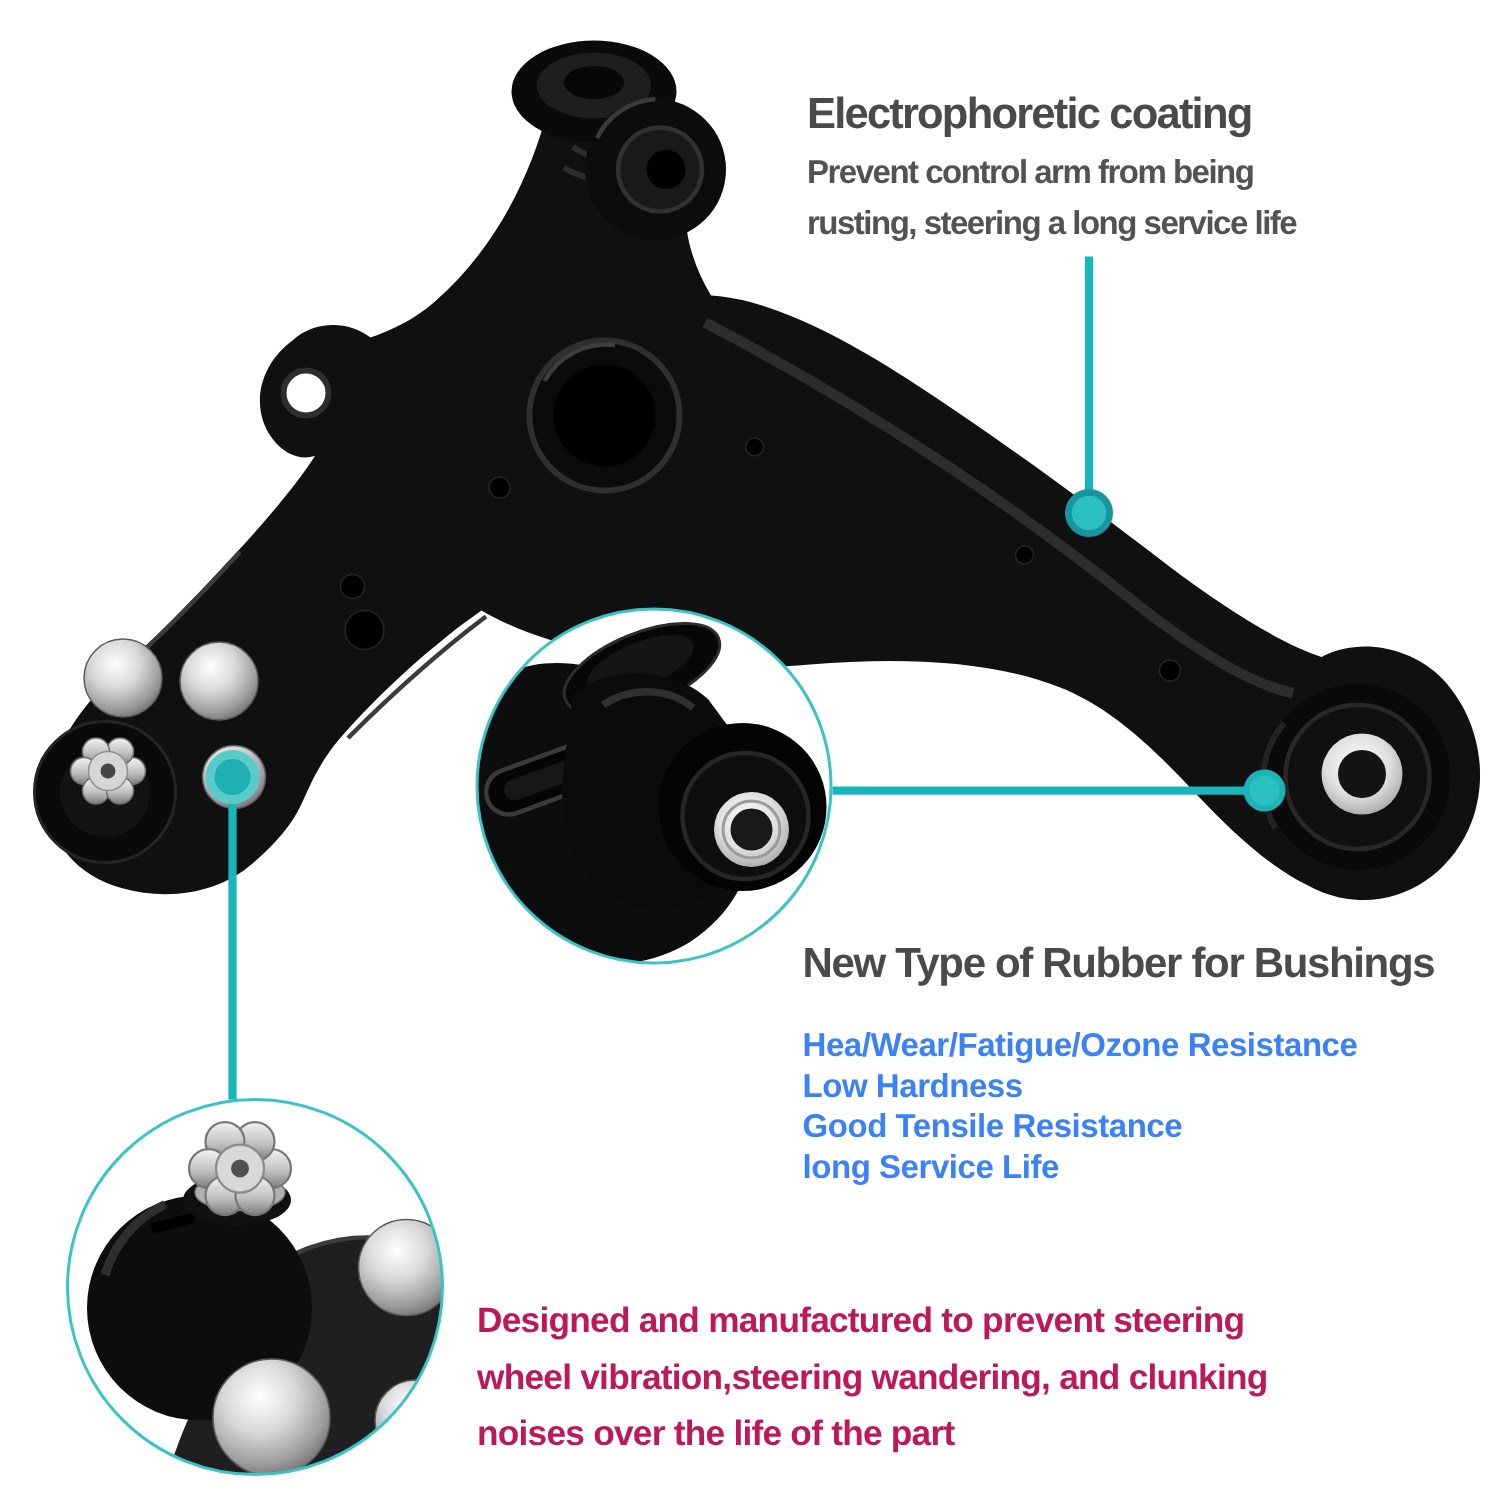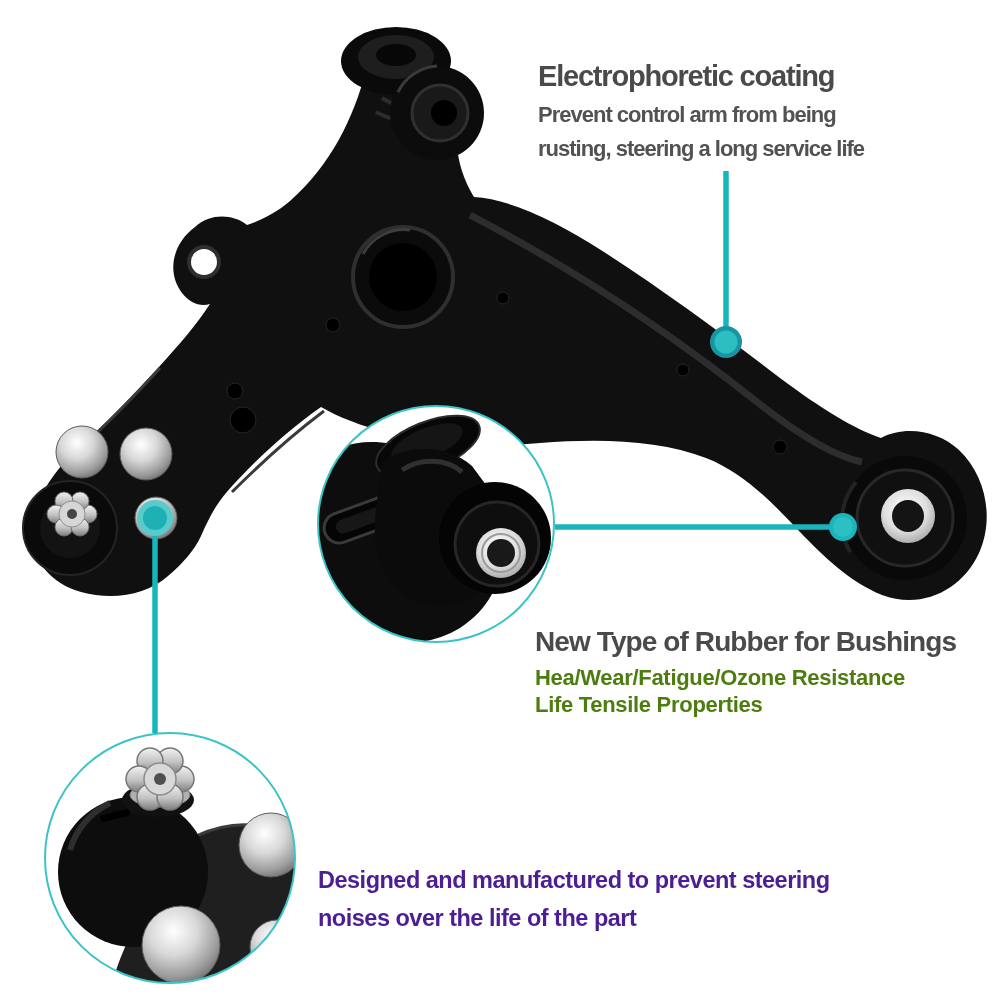--- a/index.html
+++ b/index.html
@@ -10,22 +10,22 @@
     font-family:"Liberation Sans", sans-serif;
     overflow:hidden;
   }
   .art{position:absolute;left:0;top:0;width:1000px;height:1000px;}
   .txt{position:absolute;color:#4c4c4c;font-weight:700;}
   .headline{font-size:29px;line-height:36px;letter-spacing:-1.2px;white-space:nowrap;color:#4a4a4a;}
   .headline.h2{font-size:28px;letter-spacing:-0.9px;}
   .coating-block{left:538px;top:58px;}
   .coating-block .sub{margin-top:4px;font-size:22px;line-height:34px;letter-spacing:-1px;color:#525252;white-space:nowrap;}
   .bushings-block{left:535px;top:624px;}
-  .bushings-block .features{margin-top:4px;font-size:22px;line-height:27px;letter-spacing:-0.3px;color:#4d7c0f;white-space:nowrap;}
-  .footer-block{left:318px;top:862px;font-size:23.5px;line-height:37.5px;letter-spacing:-0.5px;color:#4c1d95;white-space:nowrap;}
+  .bushings-block .features{margin-top:23px;font-size:22px;line-height:27px;letter-spacing:-0.3px;color:#3b82f6;white-space:nowrap;}
+  .footer-block{left:318px;top:862px;font-size:23.5px;line-height:37.5px;letter-spacing:-0.5px;color:#be185d;white-space:nowrap;}
 </style>
 </head>
 <body>
 
 <div class="canvas">
 
   <svg class="art" viewBox="0 0 1000 1000">
     <defs>
       <radialGradient id="rivetG" cx="40%" cy="32%" r="78%">
         <stop offset="0%" stop-color="#ffffff"></stop>
@@ -223,22 +223,25 @@
     <div class="sub">
       <div>Prevent control arm from being</div>
       <div>rusting, steering a long service life</div>
     </div>
   </div>
 
   <div class="txt bushings-block">
     <div class="headline h2">New Type of Rubber for Bushings</div>
     <div class="features">
       <div>Hea/Wear/Fatigue/Ozone Resistance</div>
-      <div>Life Tensile Properties</div>
+      <div>Low Hardness</div>
+      <div>Good Tensile Resistance</div>
+      <div>long Service Life</div>
     </div>
   </div>
 
   <div class="txt footer-block">
     <div>Designed and manufactured to prevent steering</div>
+    <div>wheel vibration,steering wandering, and clunking</div>
     <div>noises over the life of the part</div>
   </div>
 
 </div>
 
 </body></html>

